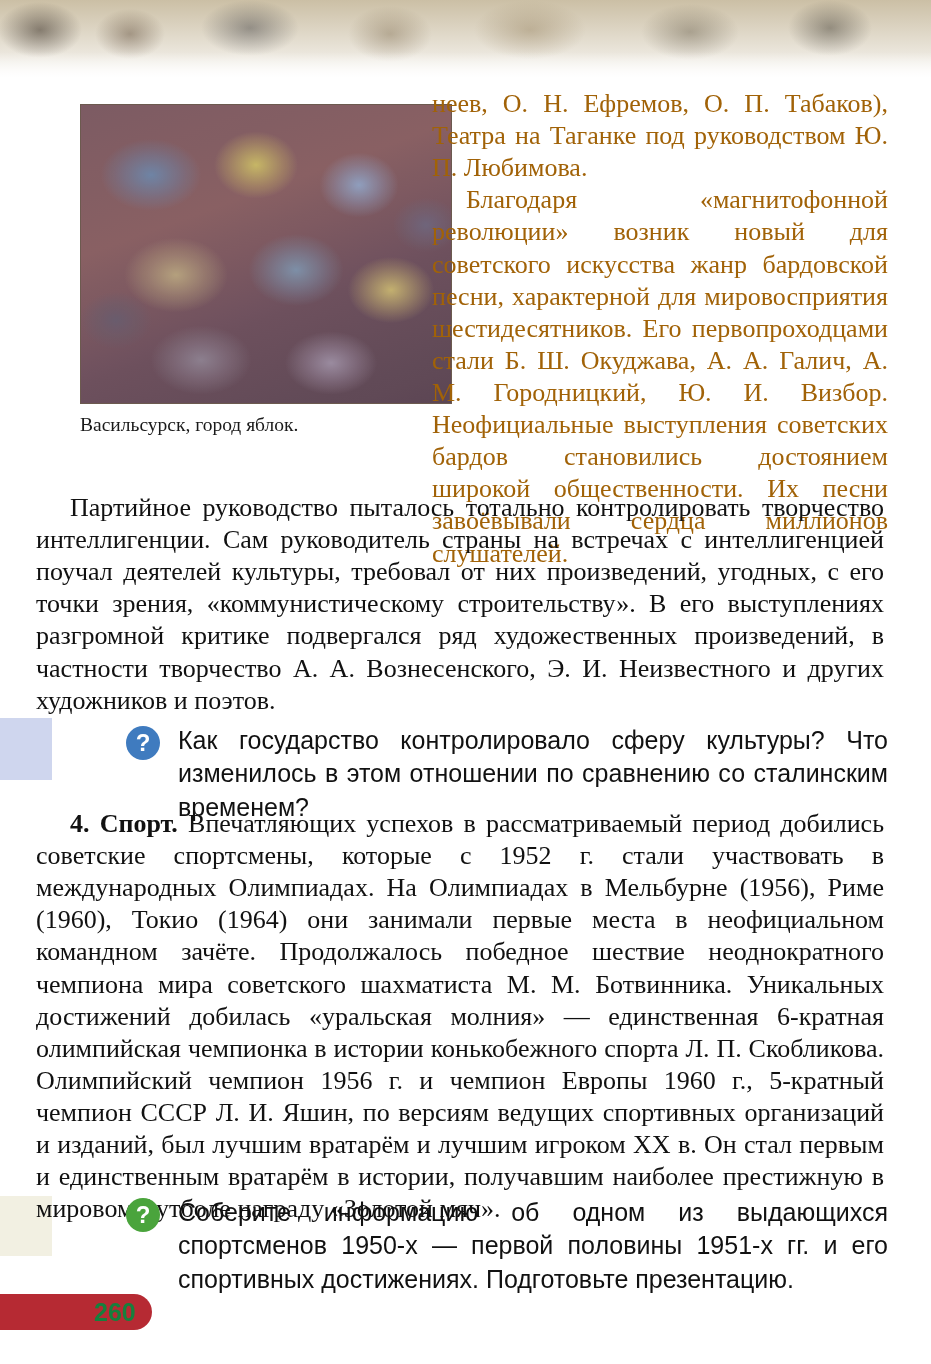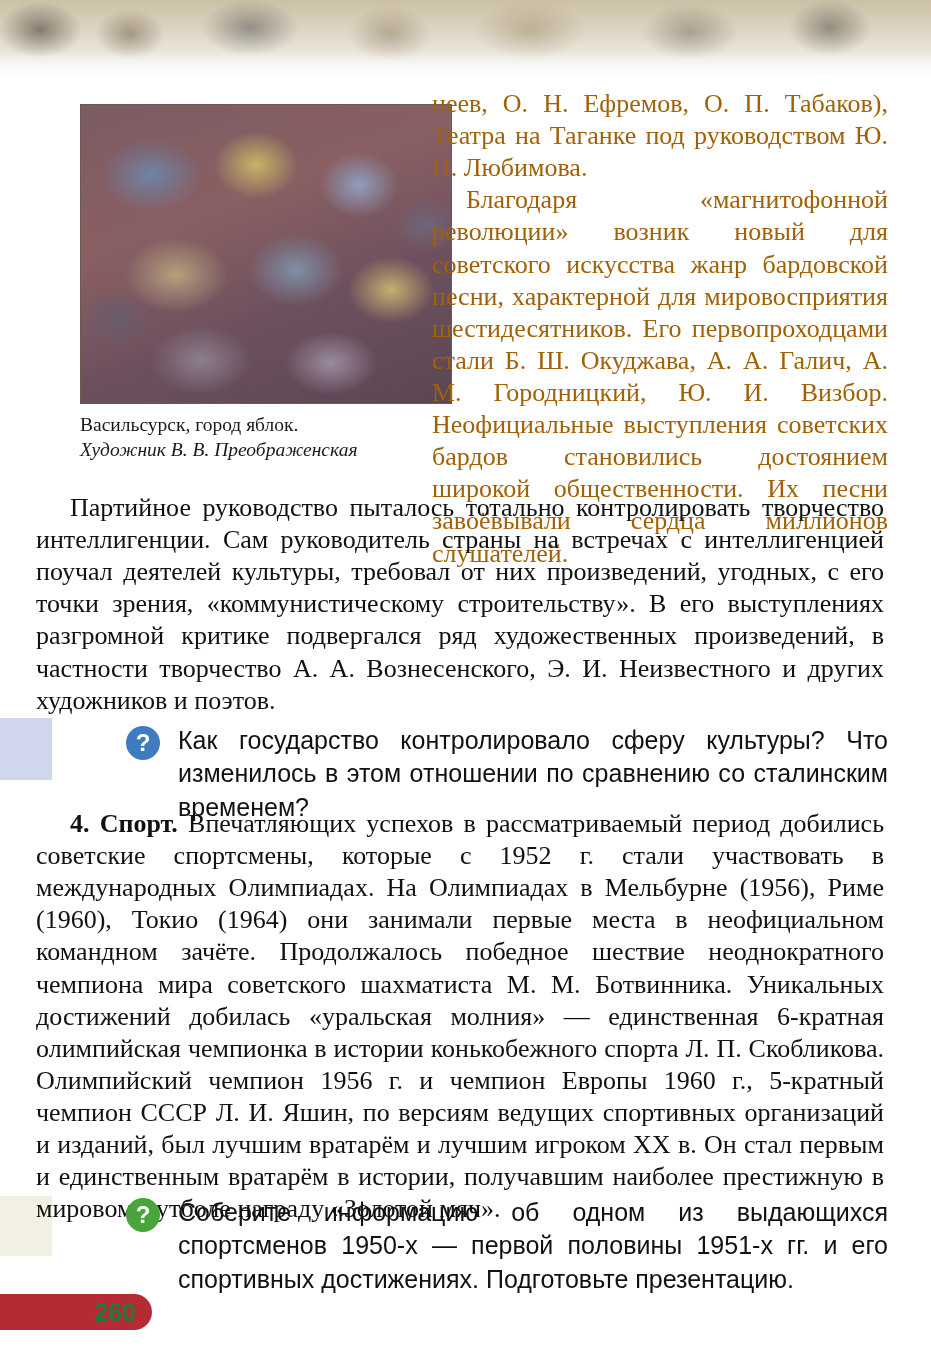--- a/index.html
+++ b/index.html
@@ -194,21 +194,20 @@
 
 <div class="chip-blue"></div>
 <div class="chip-cream"></div>
 
 <div class="page">
 
   <figure class="figure">
     <div class="figure-img"></div>
     <figcaption class="figure-caption">
       <span>Васильсурск, город яблок.</span>
-      <span class="artist">Художник В. В. Преображенская</span>
     </figcaption>
   </figure>
 
   <div class="col-right">
     <p>неев, О. Н. Ефремов, О. П. Табаков), Театра на Таганке под руководством Ю. П. Любимова.</p>
     <p class="indent">Благодаря «магнитофонной революции» возник новый для советского искусства жанр бардовской песни, характерной для мировосприятия шестидесятников. Его первопроходцами стали Б. Ш. Окуджава, А. А. Галич, А. М. Городницкий, Ю. И. Визбор. Неофициальные выступления советских бардов становились достоянием широкой общественности. Их песни завоёвывали сердца миллионов слушателей.</p>
   </div>
 
   <div class="full-text" id="block-party">
     <p class="indent">Партийное руководство пыталось тотально контролировать творчество интеллигенции. Сам руководитель страны на встречах с интеллигенцией поучал деятелей культуры, требовал от них произведений, угодных, с его точки зрения, «коммунистическому строительству». В его выступлениях разгромной критике подвергался ряд художественных произведений, в частности творчество А. А. Вознесенского, Э. И. Неизвестного и других художников и поэтов.</p>

